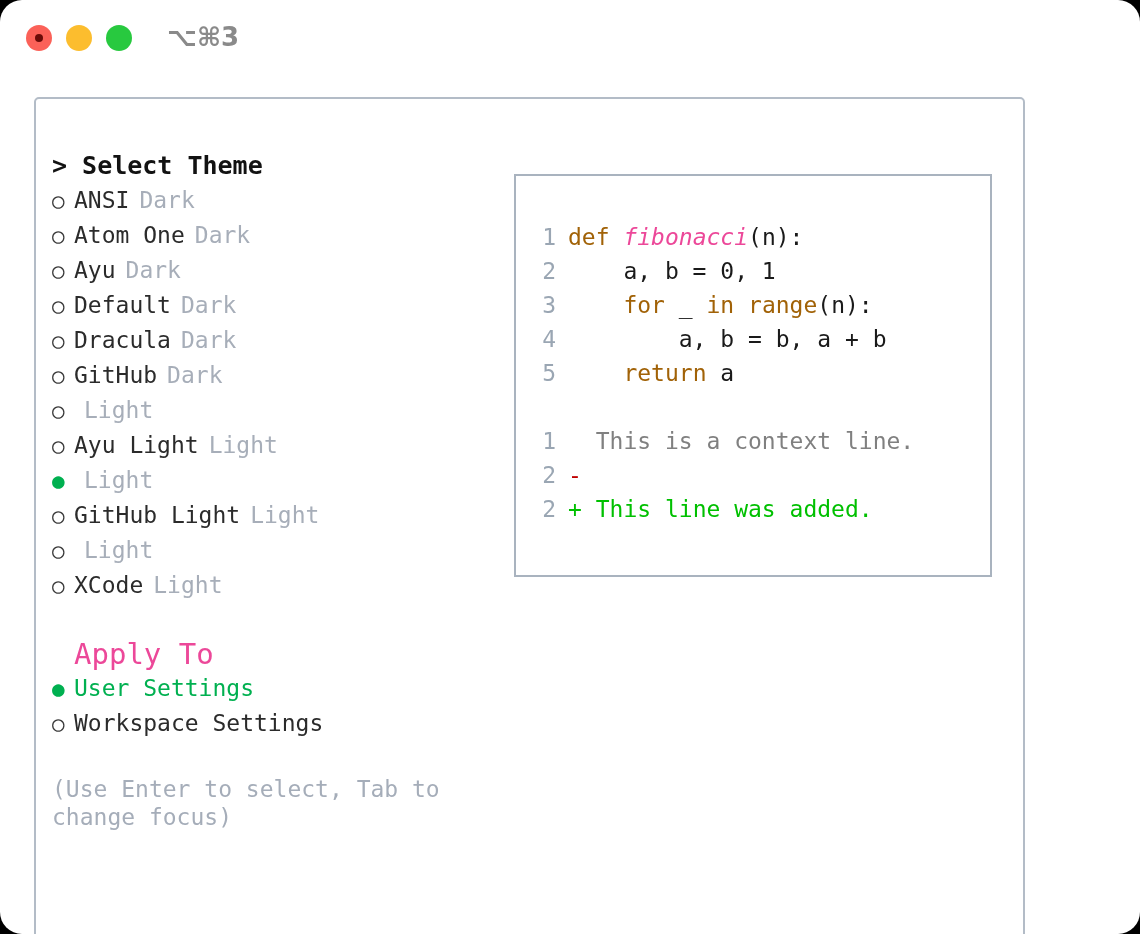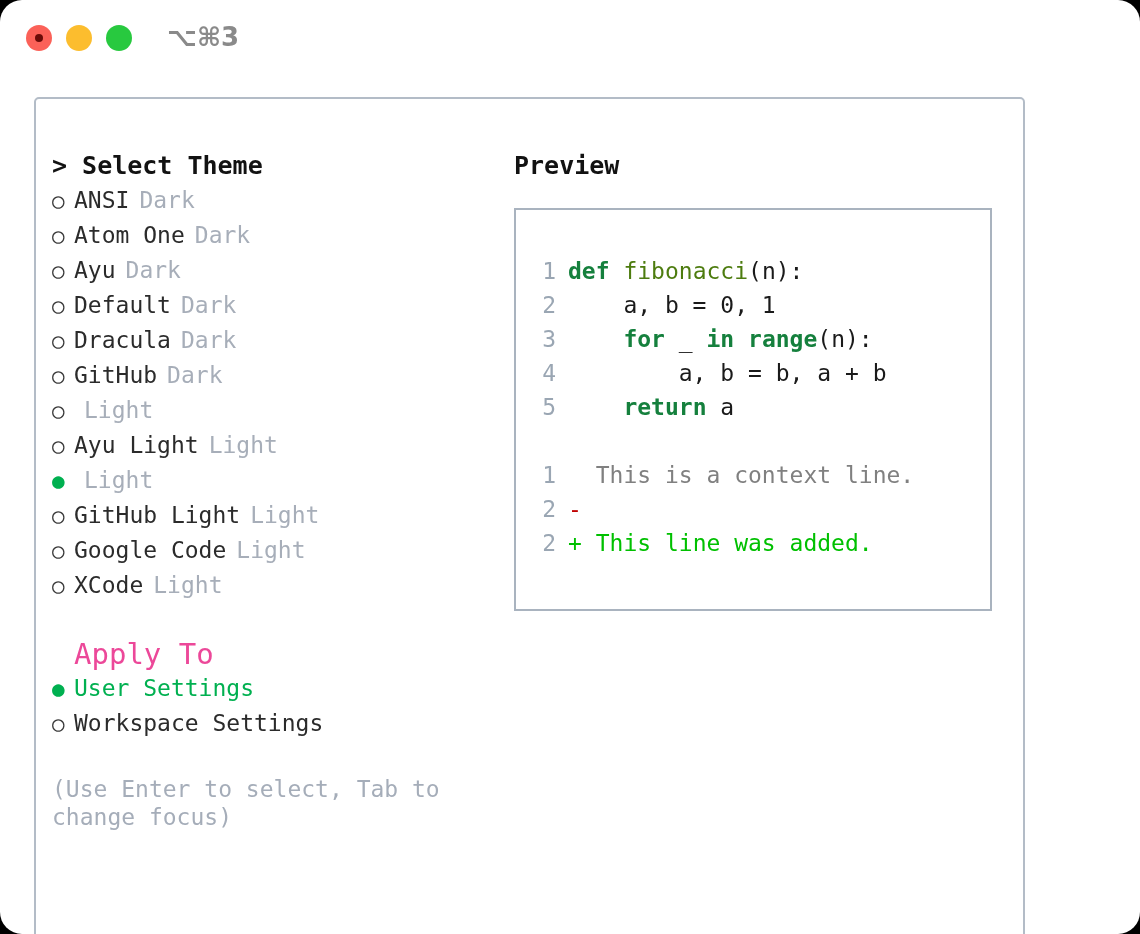--- a/index.html
+++ b/index.html
@@ -158,22 +158,22 @@
     white-space: pre;
   }
   .lineno {
     display: inline-block;
     width: 26px;
     flex: 0 0 26px;
     text-align: right;
     color: #9aa6b3;
     margin-right: 12px;
   }
-  .tok-kw   { color: #15803d; font-weight: bold; }
-  .tok-fn   { color: #4d7c0f; }
+  .tok-kw   { color: #a16207; }
+  .tok-fn   { color: #ec4899; font-style: italic; }
   .tok-plain{ color: #1a1a1a; }
   .tok-ctx  { color: #808080; }
   .tok-del  { color: #c00000; }
   .tok-add  { color: #00c000; }
   .blank-line { height: 34px; }
 </style>
 </head>
 <body>
 
 <div class="window">
@@ -197,40 +197,39 @@
           <div class="row"><span class="bullet">○</span><span class="row-label">ANSI</span><span class="row-tag">Dark</span></div>
           <div class="row"><span class="bullet">○</span><span class="row-label">Atom One</span><span class="row-tag">Dark</span></div>
           <div class="row"><span class="bullet">○</span><span class="row-label">Ayu</span><span class="row-tag">Dark</span></div>
           <div class="row"><span class="bullet">○</span><span class="row-label">Default</span><span class="row-tag">Dark</span></div>
           <div class="row"><span class="bullet">○</span><span class="row-label">Dracula</span><span class="row-tag">Dark</span></div>
           <div class="row"><span class="bullet">○</span><span class="row-label">GitHub</span><span class="row-tag">Dark</span></div>
           <div class="row"><span class="bullet">○</span><span class="row-tag">Light</span></div>
           <div class="row"><span class="bullet">○</span><span class="row-label">Ayu Light</span><span class="row-tag">Light</span></div>
           <div class="row selected"><span class="bullet">●</span><span class="row-tag">Light</span></div>
           <div class="row"><span class="bullet">○</span><span class="row-label">GitHub Light</span><span class="row-tag">Light</span></div>
-          <div class="row"><span class="bullet">○</span><span class="row-label">Google Code</span><span class="row-tag">Light</span></div>
+          <div class="row"><span class="bullet">○</span><span class="row-tag">Light</span></div>
           <div class="row"><span class="bullet">○</span><span class="row-label">XCode</span><span class="row-tag">Light</span></div>
         </div>
 
       <div class="spacer-lg"></div>
 
       <div class="subhead">Apply To</div>
 
       <div id="apply-to-list">
           <div class="row selected"><span class="bullet">●</span><span class="row-label">User Settings</span></div>
           <div class="row"><span class="bullet">○</span><span class="row-label">Workspace Settings</span></div>
         </div>
 
       <div class="spacer-lg"></div>
 
       <div class="hint">(Use Enter to select, Tab to change focus)</div>
     </div>
 
     <div class="col-right">
-      <div class="preview-title">Preview</div>
       <div class="preview-box">
         <div id="preview-code">
             <div class="code-line"><span class="lineno">1</span><span class="tok-kw">def</span><span class="tok-plain"> </span><span class="tok-fn">fibonacci</span><span class="tok-plain">(n):</span></div>
             <div class="code-line"><span class="lineno">2</span><span class="tok-plain">    a, b = 0, 1</span></div>
             <div class="code-line"><span class="lineno">3</span><span class="tok-plain">    </span><span class="tok-kw">for</span><span class="tok-plain"> _ </span><span class="tok-kw">in</span><span class="tok-plain"> </span><span class="tok-kw">range</span><span class="tok-plain">(n):</span></div>
             <div class="code-line"><span class="lineno">4</span><span class="tok-plain">        a, b = b, a + b</span></div>
             <div class="code-line"><span class="lineno">5</span><span class="tok-plain">    </span><span class="tok-kw">return</span><span class="tok-plain"> a</span></div>
           </div>
         <div class="blank-line"></div>
         <div id="preview-diff">

